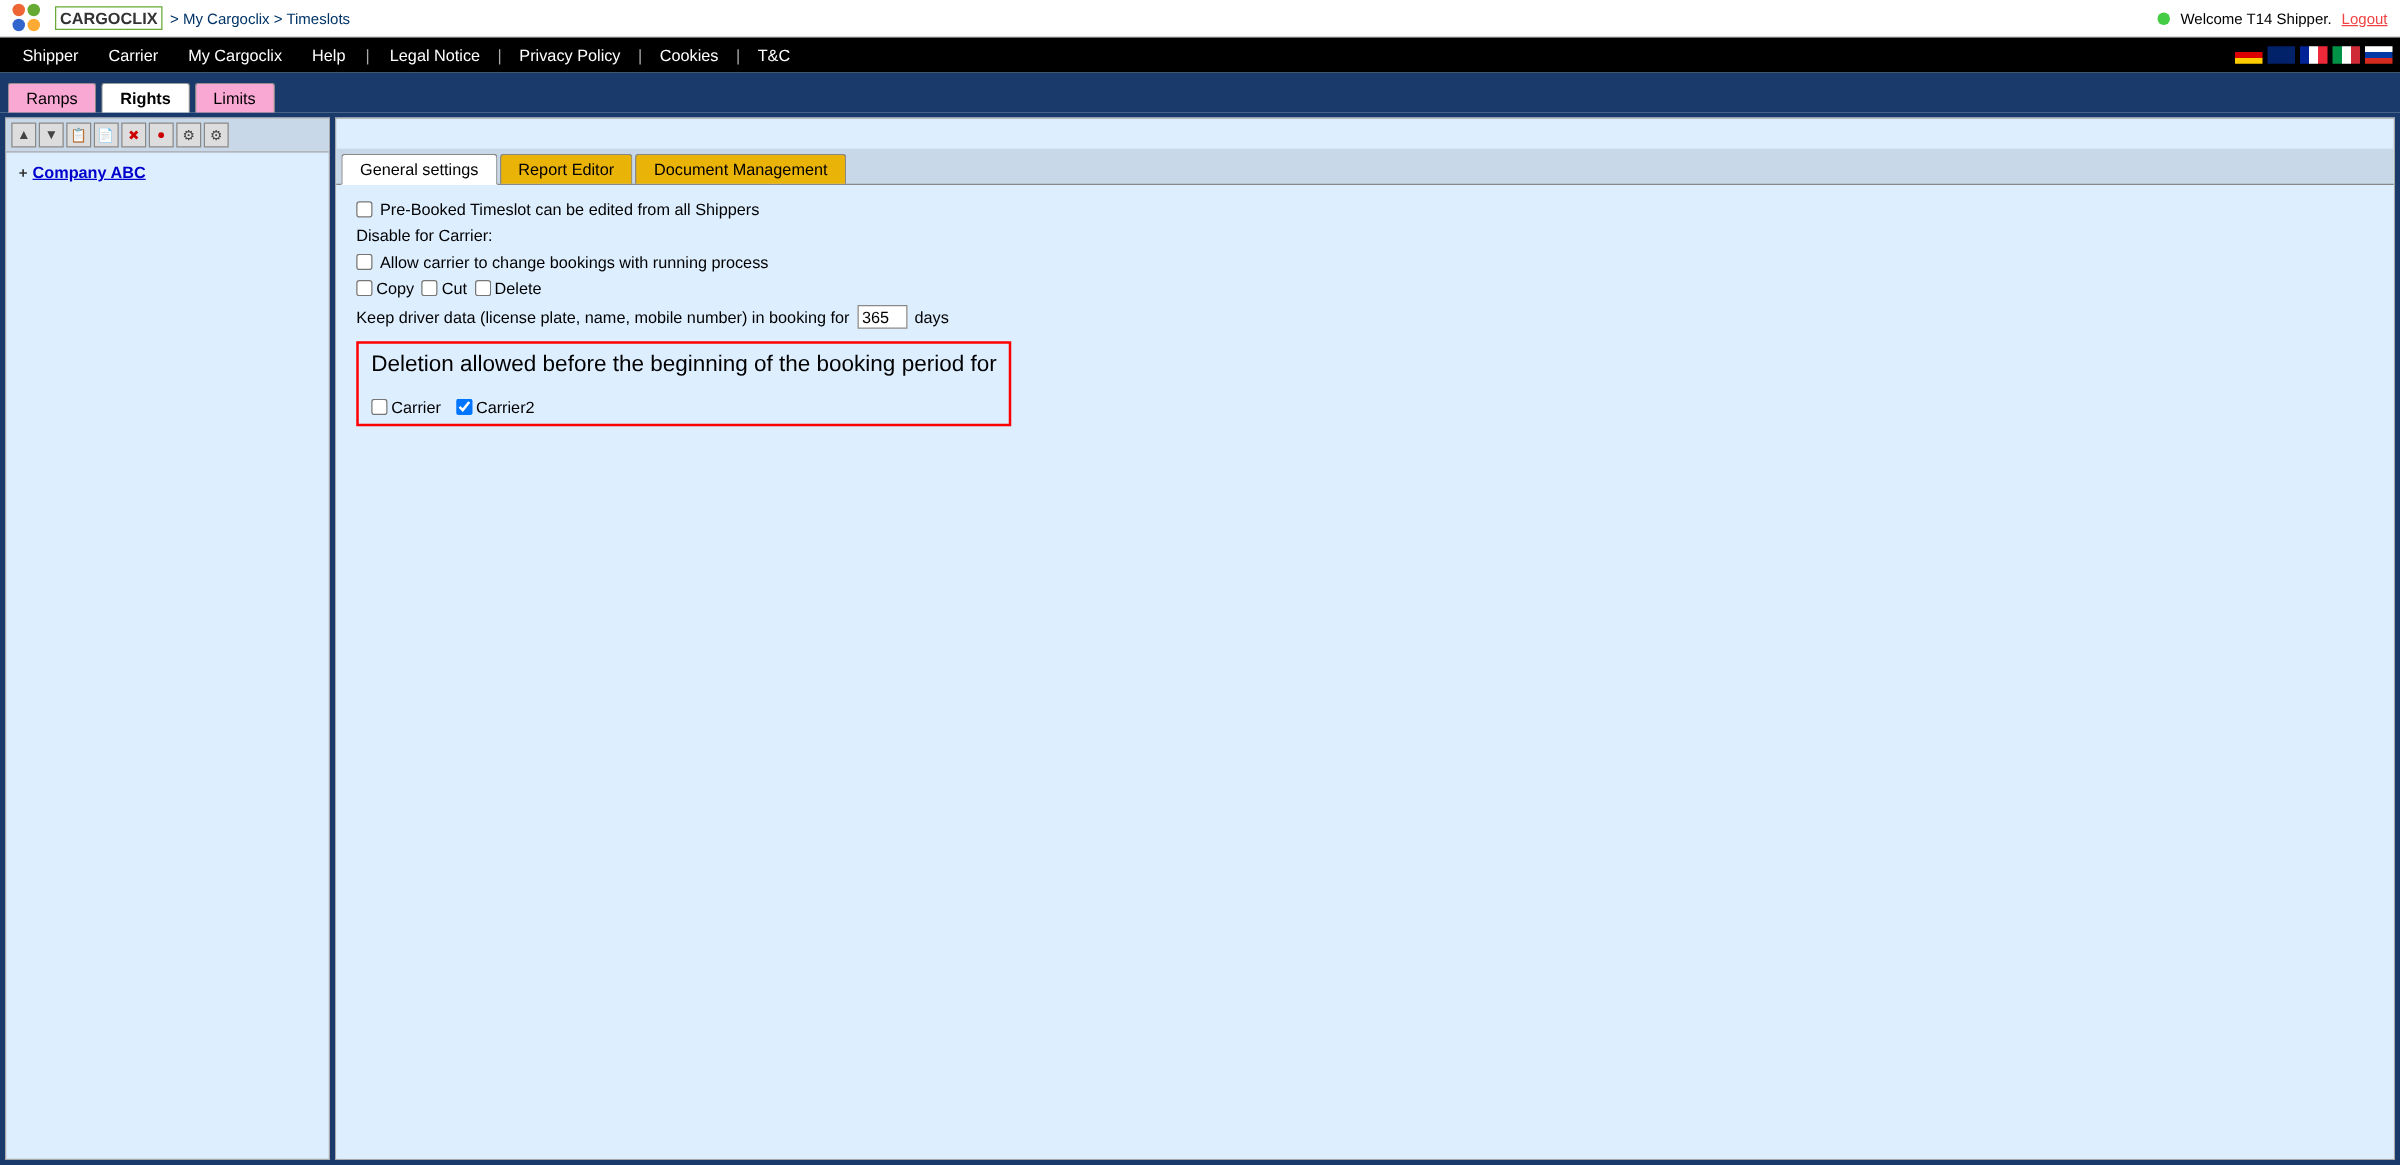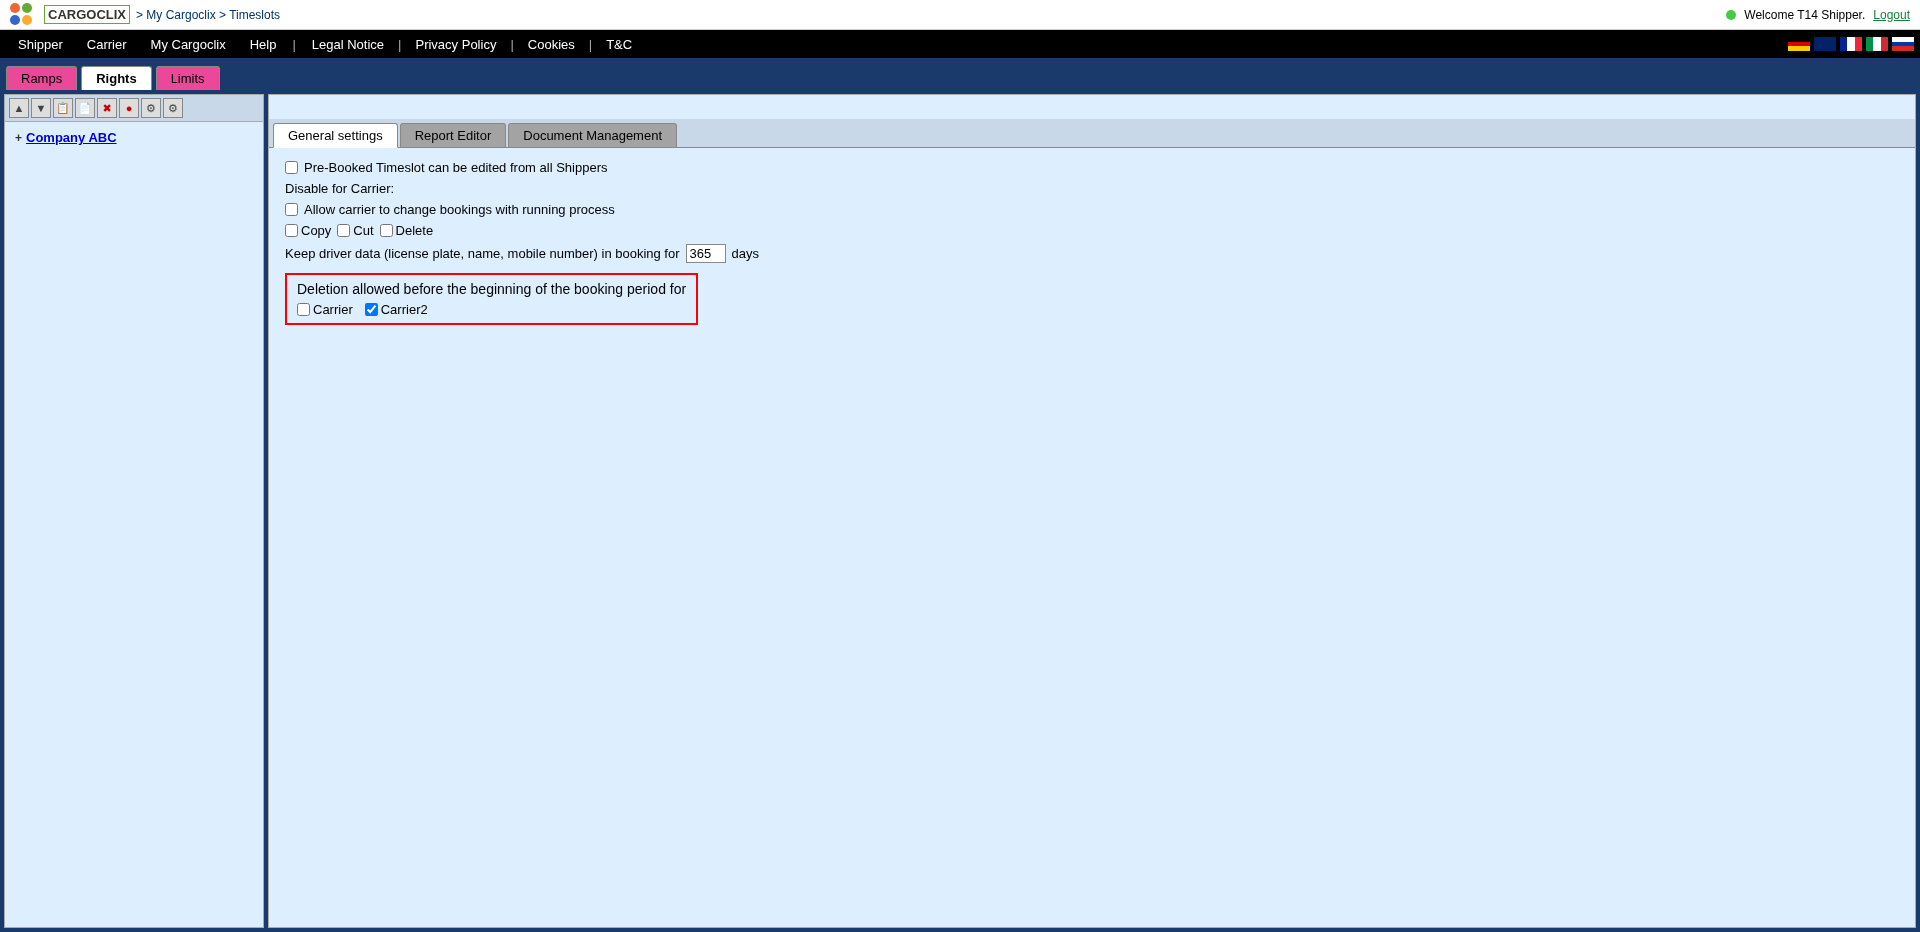--- a/index.html
+++ b/index.html
@@ -20,21 +20,21 @@
     .logo-dots { width: 30px; height: 24px; position: relative; }
     .dot { position: absolute; width: 10px; height: 10px; border-radius: 50%; }
     .dot-red { background: #e63; top: 0; left: 0; }
     .dot-green { background: #6a3; top: 0; left: 12px; }
     .dot-blue { background: #36c; top: 12px; left: 0; }
     .dot-yellow { background: #fa3; top: 12px; left: 12px; }
     .logo-text { font-weight: bold; font-size: 13px; color: #333; border: 1px solid #6a3; padding: 1px 3px; }
     .breadcrumb { font-size: 12px; color: #036; }
     #top-bar-right { display: flex; align-items: center; gap: 8px; font-size: 12px; }
     .status-dot { width: 10px; height: 10px; background: #4c4; border-radius: 50%; display: inline-block; }
-    .logout-link { color: #15803d; text-decoration: underline; cursor: pointer; }
+    .logout-link { color: #ef4444; text-decoration: underline; cursor: pointer; }
 
     
     #nav-bar {
       background: #000000;
       height: 28px;
       display: flex;
       align-items: center;
       padding: 0 6px;
       gap: 0;
     }
@@ -56,21 +56,21 @@
     
     #sub-tabs {
       background: #1a3a6b;
       height: 32px;
       display: flex;
       align-items: flex-end;
       padding: 0 6px;
       gap: 4px;
     }
     .sub-tab {
-      background: #ec4899;
+      background: #f9a8d4;
       border: 1px solid #888;
       border-bottom: none;
       padding: 4px 14px;
       cursor: pointer;
       font-size: 13px;
       color: #000;
       border-radius: 3px 3px 0 0;
     }
     .sub-tab.active { background: white; font-weight: bold; }
 
@@ -137,21 +137,21 @@
       gap: 2px;
       padding-top: 4px;
       margin-top: 24px;
     }
     .content-tab {
       border: 1px solid #888;
       border-bottom: none;
       padding: 4px 14px;
       cursor: pointer;
       font-size: 13px;
-      background: #a3a3a3;
+      background: #eab308;
       border-radius: 3px 3px 0 0;
     }
     .content-tab.active {
       background: white;
       border-bottom: 1px solid white;
       margin-bottom: -1px;
     }
 
     
     #settings-content {
@@ -178,21 +178,21 @@
       background: white;
     }
 
     .deletion-box {
       border: 2px solid red;
       padding: 6px 10px;
       display: inline-block;
       margin-top: 4px;
       background: #ddeeff;
     }
-    .deletion-box .deletion-title { font-size: 14px; margin-bottom: 5px; }
+    .deletion-box .deletion-title { font-size: 18px; margin-bottom: 16px; }
     .deletion-carriers { display: flex; gap: 12px; align-items: center; font-size: 13px; }
 
     
     #footer {
       background: #c8d8e8;
       border-top: 1px solid #aaa;
       padding: 6px;
       display: flex;
       justify-content: center;
     }

